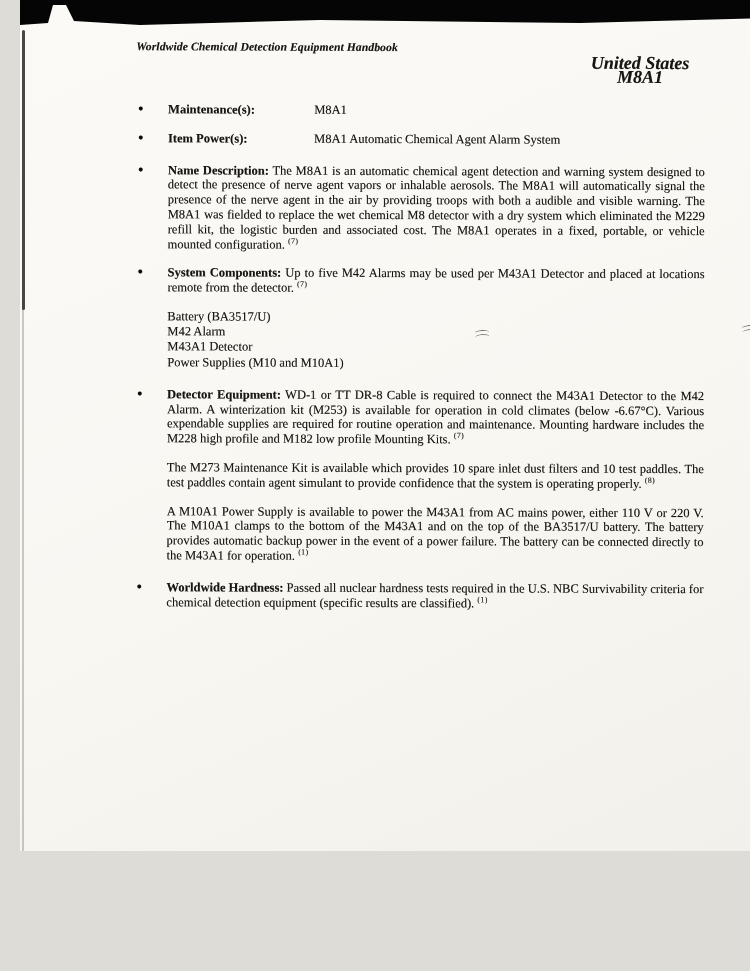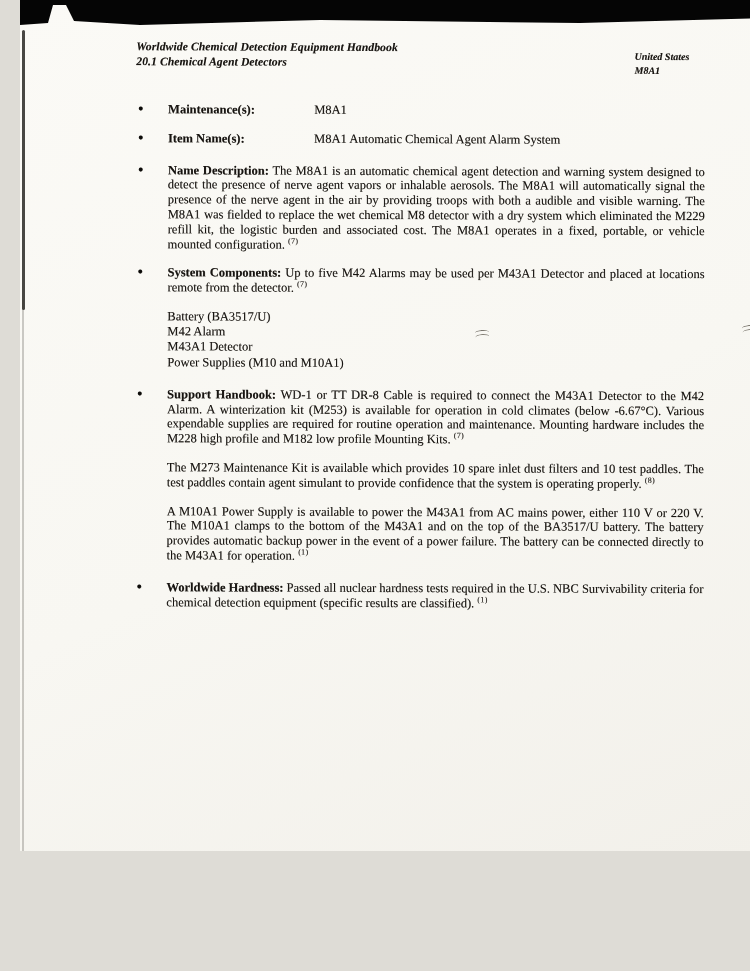--- a/index.html
+++ b/index.html
@@ -56,23 +56,23 @@
 
   .content { position: absolute; inset: 0; transform: rotate(0.2deg); transform-origin: 50% 50%; }
 
   
   .header-left {
     position: absolute; left: 115px; top: 41px;
     font-size: 11.6px; font-weight: bold; font-style: italic; line-height: 14.5px;
     letter-spacing: 0.1px;
   }
   .header-right {
-    position: absolute; right: 82px; top: 49px;
-    font-size: 10px; font-weight: bold; font-style: italic; line-height: 13.5px;
-    text-align: left;
+    position: absolute; right: 82px; top: 56px;
+    font-size: 18px; font-weight: bold; font-style: italic; line-height: 13.5px;
+    text-align: center;
   }
 
   
   .main {
     position: absolute; left: 147px; top: 103px; width: 537px;
     font-size: 12.5px; line-height: 14.8px;
   }
   .entry { position: relative; margin-bottom: 14px; }
   .bullet {
     position: absolute; left: -30px; top: 2px;
@@ -105,38 +105,37 @@
   </div>
   <div class="scan-left-strong"></div>
   <div class="scan-left-faint"></div>
   <div class="squiggle squiggle-1"></div>
   <div class="squiggle squiggle-2"></div>
 
   <div class="content page-text">
 
     <div class="header-left">
       <div>Worldwide Chemical Detection Equipment Handbook</div>
-      <div>20.1 Chemical Agent Detectors</div>
     </div>
     <div class="header-right">
       <div>United States</div>
       <div>M8A1</div>
     </div>
 
     <div class="main">
 
       <div class="entry field-row">
         <span class="bullet">●</span>
         <span class="field-label">Maintenance(s):</span>
         <span>M8A1</span>
       </div>
 
       <div class="entry field-row gap-lg">
         <span class="bullet">●</span>
-        <span class="field-label">Item Name(s):</span>
+        <span class="field-label">Item Power(s):</span>
         <span>M8A1 Automatic Chemical Agent Alarm System</span>
       </div>
 
       <div class="entry">
         <span class="bullet">●</span>
         <p class="para"><span class="label-inline">Name Description:</span>
           <span>The M8A1 is an automatic chemical agent detection and warning system designed to detect the presence of nerve agent vapors or inhalable aerosols. The M8A1 will automatically signal the presence of the nerve agent in the air by providing troops with both a audible and visible warning. The M8A1 was fielded to replace the wet chemical M8 detector with a dry system which eliminated the M229 refill kit, the logistic burden and associated cost. The M8A1 operates in a fixed, portable, or vehicle mounted configuration.</span>
           <sup class="ref">(7)</sup></p>
       </div>
 
@@ -148,21 +147,21 @@
         <div class="components">
           <div>Battery (BA3517/U)</div>
           <div>M42 Alarm</div>
           <div>M43A1 Detector</div>
           <div>Power Supplies (M10 and M10A1)</div>
         </div>
       </div>
 
       <div class="entry gap-lg">
         <span class="bullet">●</span>
-        <p class="para"><span class="label-inline">Support Handbook:</span>
+        <p class="para"><span class="label-inline">Detector Equipment:</span>
           <span>WD-1 or TT DR-8 Cable is required to connect the M43A1 Detector to the M42 Alarm. A winterization kit (M253) is available for operation in cold climates (below -6.67°C). Various expendable supplies are required for routine operation and maintenance. Mounting hardware includes the M228 high profile and M182 low profile Mounting Kits.</span>
           <sup class="ref">(7)</sup></p>
         <p class="para"><span>The M273 Maintenance Kit is available which provides 10 spare inlet dust filters and 10 test paddles. The test paddles contain agent simulant to provide confidence that the system is operating properly.</span>
           <sup class="ref">(8)</sup></p>
         <p class="para"><span>A M10A1 Power Supply is available to power the M43A1 from AC mains power, either 110 V or 220 V. The M10A1 clamps to the bottom of the M43A1 and on the top of the BA3517/U battery. The battery provides automatic backup power in the event of a power failure. The battery can be connected directly to the M43A1 for operation.</span>
           <sup class="ref">(1)</sup></p>
       </div>
 
       <div class="entry">
         <span class="bullet">●</span>

